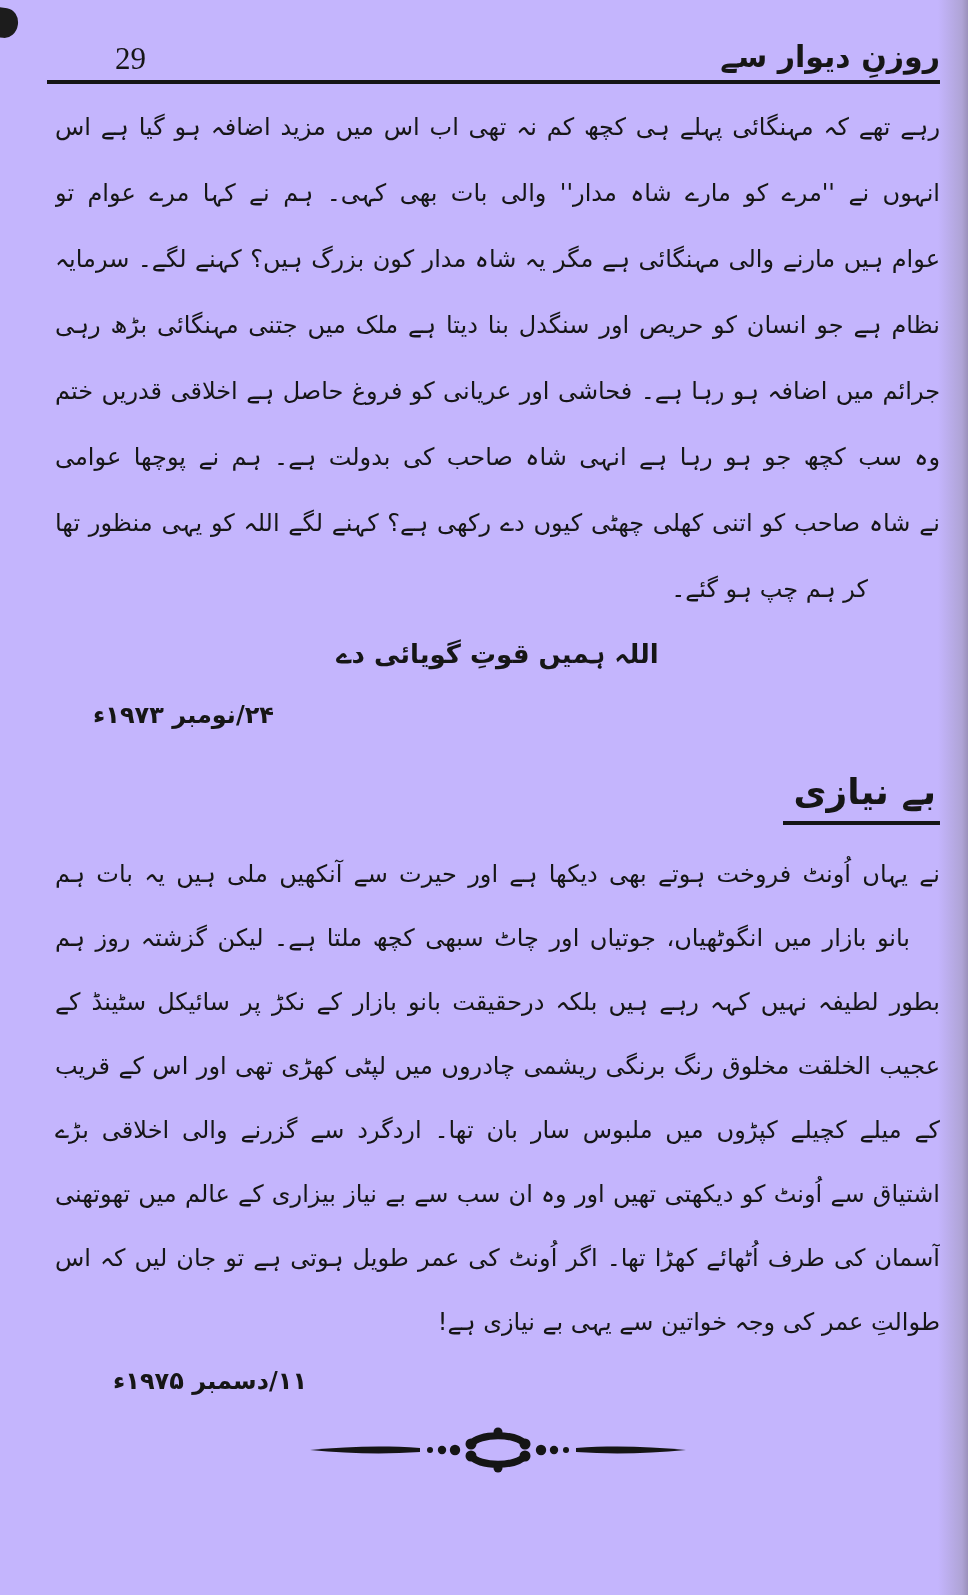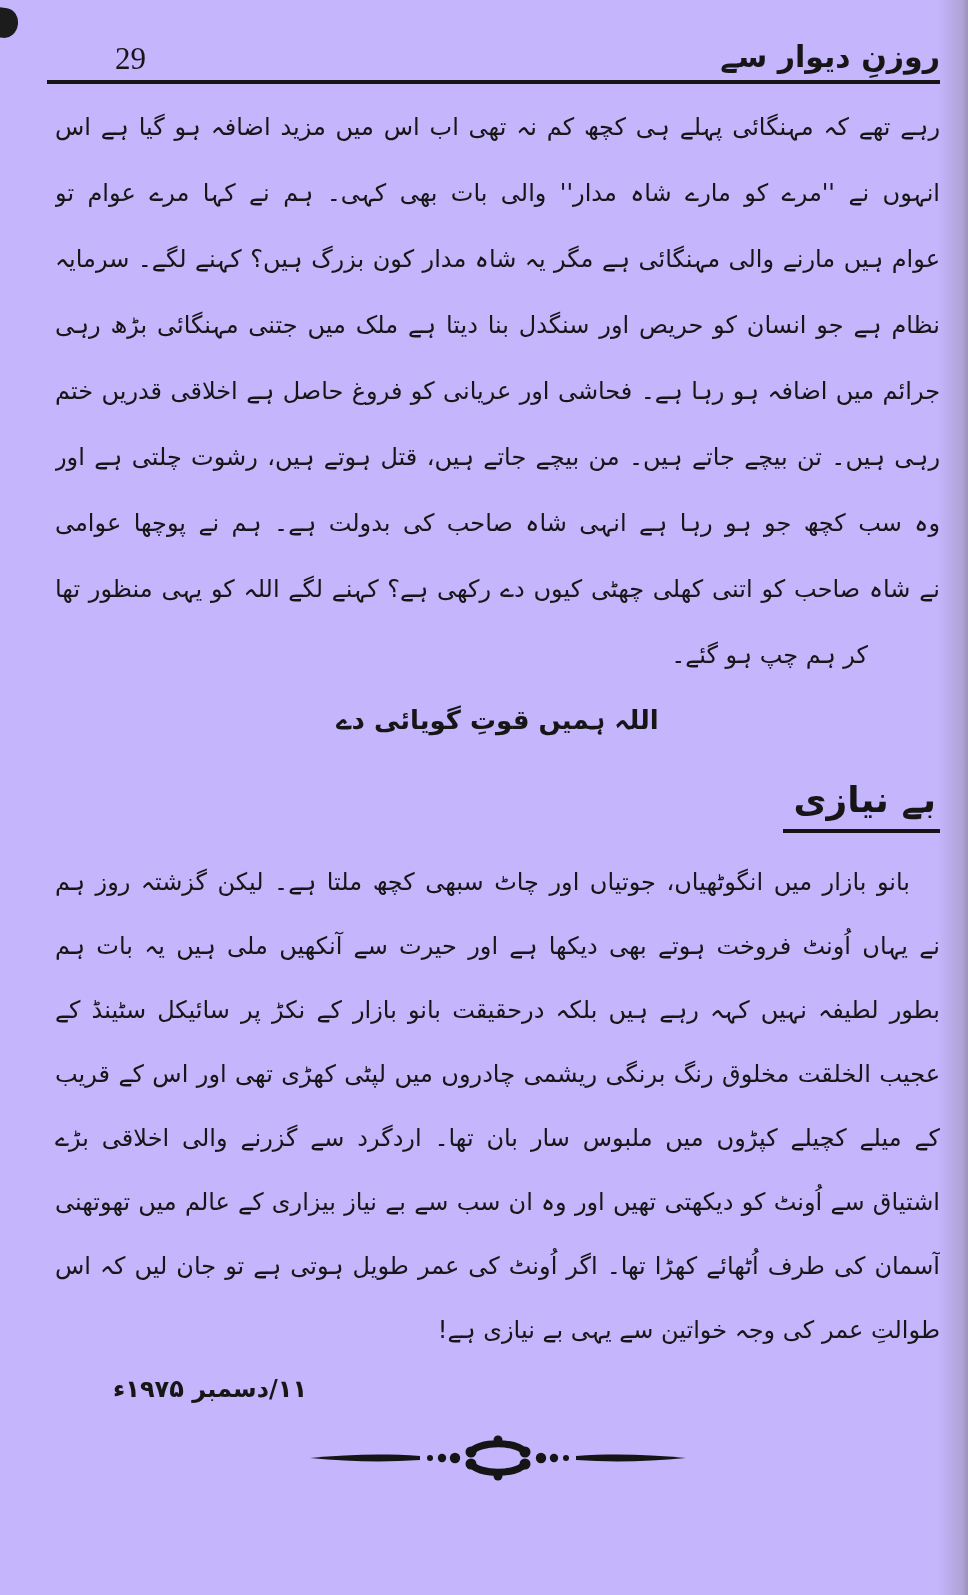--- a/index.html
+++ b/index.html
@@ -109,33 +109,33 @@
     <span class="book-title urdu">روزنِ دیوار سے</span>
   </div>
   <hr class="header-rule">
 
   <div class="s1-block urdu">
     <div class="line just">رہے تھے کہ مہنگائی پہلے ہی کچھ کم نہ تھی اب اس میں مزید اضافہ ہو گیا ہے اس موقع پر</div>
     <div class="line just">انہوں نے ''مرے کو مارے شاہ مدار'' والی بات بھی کہی۔ ہم نے کہا مرے عوام تو</div>
     <div class="line just">عوام ہیں مارنے والی مہنگائی ہے مگر یہ شاہ مدار کون بزرگ ہیں؟ کہنے لگے۔ سرمایہ داری</div>
     <div class="line just">نظام ہے جو انسان کو حریص اور سنگدل بنا دیتا ہے ملک میں جتنی مہنگائی بڑھ رہی ہے۔</div>
     <div class="line just">جرائم میں اضافہ ہو رہا ہے۔ فحاشی اور عریانی کو فروغ حاصل ہے اخلاقی قدریں ختم ہو</div>
-    <div class="line just">رہی ہیں۔ تن بیچے جاتے ہیں۔ من بیچے جاتے ہیں، قتل ہوتے ہیں، رشوت چلتی ہے اور</div>
     <div class="line just">وہ سب کچھ جو ہو رہا ہے انہی شاہ صاحب کی بدولت ہے۔ ہم نے پوچھا عوامی حکومت</div>
     <div class="line just">نے شاہ صاحب کو اتنی کھلی چھٹی کیوں دے رکھی ہے؟ کہنے لگے اللہ کو یہی منظور تھا یہ سن</div>
     <div class="line endline-1">کر ہم چپ ہو گئے۔</div>
     <div class="verse">اللہ ہمیں قوتِ گویائی دے</div>
+    <div class="date-line date-1">۲۴/نومبر ۱۹۷۳ء</div>
   </div>
 
   <div class="s2-block urdu">
     <div class="section-heading-wrap">
       <span class="section-heading">بے نیازی</span>
     </div>
+    <div class="line just">نے یہاں اُونٹ فروخت ہوتے بھی دیکھا ہے اور حیرت سے آنکھیں ملی ہیں یہ بات ہم</div>
     <div class="line just indent-first">بانو بازار میں انگوٹھیاں، جوتیاں اور چاٹ سبھی کچھ ملتا ہے۔ لیکن گزشتہ روز ہم</div>
-    <div class="line just">نے یہاں اُونٹ فروخت ہوتے بھی دیکھا ہے اور حیرت سے آنکھیں ملی ہیں یہ بات ہم</div>
     <div class="line just">بطور لطیفہ نہیں کہہ رہے ہیں بلکہ درحقیقت بانو بازار کے نکڑ پر سائیکل سٹینڈ کے قریب یہ</div>
     <div class="line just">عجیب الخلقت مخلوق رنگ برنگی ریشمی چادروں میں لپٹی کھڑی تھی اور اس کے قریب کھدر</div>
     <div class="line just">کے میلے کچیلے کپڑوں میں ملبوس سار بان تھا۔ اردگرد سے گزرنے والی اخلاقی بڑے</div>
     <div class="line just">اشتیاق سے اُونٹ کو دیکھتی تھیں اور وہ ان سب سے بے نیاز بیزاری کے عالم میں تھوتھنی</div>
     <div class="line just">آسمان کی طرف اُٹھائے کھڑا تھا۔ اگر اُونٹ کی عمر طویل ہوتی ہے تو جان لیں کہ اس کی</div>
     <div class="line">طوالتِ عمر کی وجہ خواتین سے یہی بے نیازی ہے!</div>
     <div class="date-line date-2">۱۱/دسمبر ۱۹۷۵ء</div>
   </div>
 
   <div class="divider-wrap">

